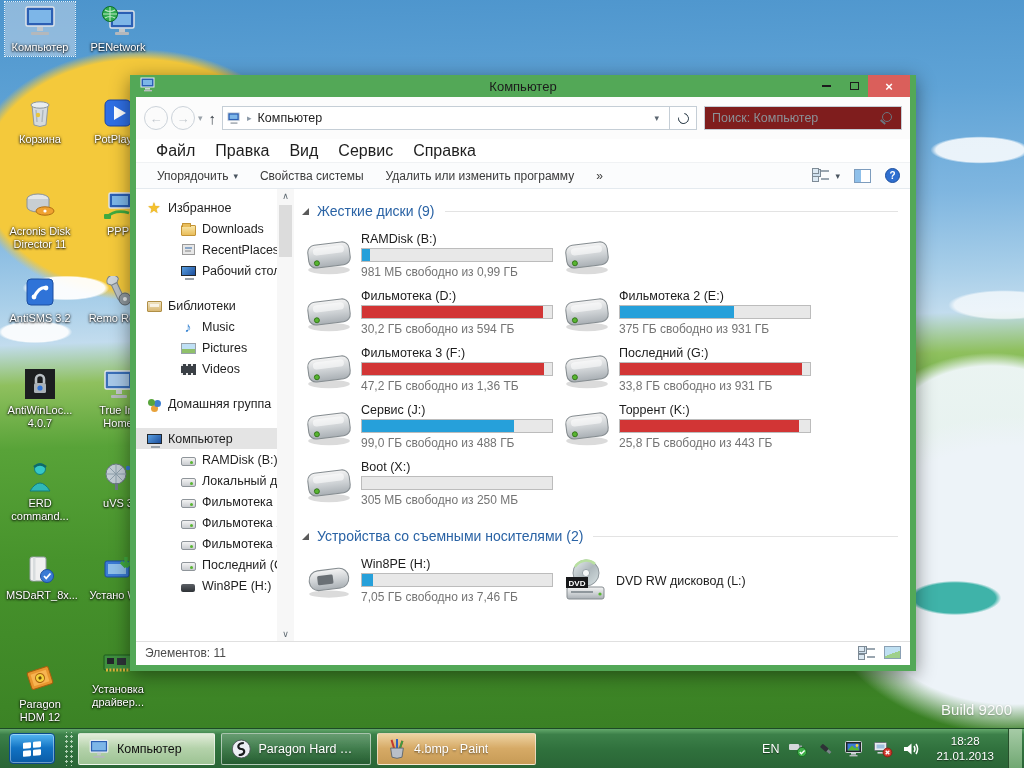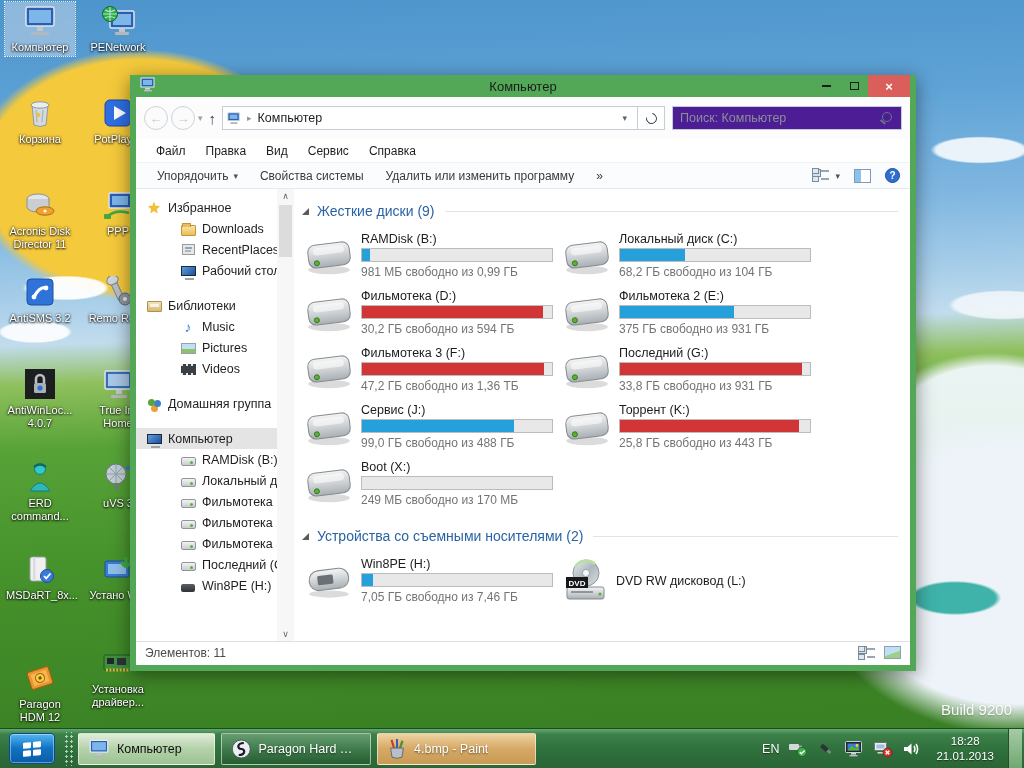--- a/index.html
+++ b/index.html
@@ -40,26 +40,26 @@
   .navcirc{width:24px;height:24px;border-radius:50%;border:1px solid #ccd3da;color:#c2c8ce;font-size:13px;
            display:flex;align-items:center;justify-content:center;background:#fbfbfb}
   .navcirc+.navcirc{margin-left:3px}
   .ncaret{color:#9aa2aa;font-size:9px;margin:0 4px 0 3px}
   .uparrow{color:#3a4148;font-size:15px;margin:0 6px 0 2px}
   .addr{flex:1;height:24px;border:1px solid #c5ced6;background:#fff;display:flex;align-items:center;padding:0 4px;font-size:12.5px;color:#1e1e1e}
   .addr .crumbsep{color:#8a98a6;font-size:9px;margin:0 6px}
   .addr .acaret{margin-left:auto;color:#5a6570;font-size:9px;padding:0 6px}
   .refreshbox{width:27px;height:24px;border:1px solid #c5ced6;border-left:none;display:flex;align-items:center;justify-content:center;background:#fff}
   .refr{width:11px;height:11px;border:1.6px solid #3b4a56;border-radius:50%;border-top-color:transparent;transform:rotate(-35deg)}
-  .search{width:230px;height:24px;border:1px solid #c5ced6;background:#4c1d95;margin-left:7px;display:flex;align-items:center;padding:0 7px;font-size:12.5px;color:#8b9096}
+  .search{width:198px;height:24px;border:1px solid #c5ced6;background:#7f1d1d;margin-left:7px;display:flex;align-items:center;padding:0 7px;font-size:12.5px;color:#8b9096}
   .mag{margin-left:auto;position:relative;width:14px;height:14px}
   .mag::before{content:"";position:absolute;left:2px;top:1px;width:8px;height:8px;border:1.6px solid #6b7680;border-radius:50%}
   .mag::after{content:"";position:absolute;left:0;top:10px;width:6px;height:1.8px;background:#6b7680;transform:rotate(40deg)}
   
-  .menubar{height:23px;display:flex;align-items:center;padding-left:10px;font-size:12px;color:#1e1e1e;background:#fff}
+  .menubar{height:23px;display:flex;align-items:center;padding-left:10px;font-size:16px;color:#1e1e1e;background:#fff}
   .mitem{padding:0 10px;height:100%;display:flex;align-items:center;cursor:pointer}
   .toolbar{height:27px;display:flex;align-items:center;background:#fbfcfd;border-top:1px solid #f0f2f4;border-bottom:1px solid #e4eaef;font-size:12px;color:#3b3b3b;padding:0 10px}
   .tbtn{padding:0 11px;display:flex;align-items:center;gap:5px;cursor:pointer;height:100%}
   .tcaret{font-size:9px;color:#4a5560}
   .tright{margin-left:auto;display:flex;align-items:center;gap:14px}
   .icon-views{position:relative;width:17px;height:15px}
   .icon-views::before{content:"";position:absolute;left:0;top:1px;width:7px;height:6px;border:1px solid #7a8894;background:#cfe0ee;box-shadow:0 7px 0 #cfe0ee,0 7px 0 1px #7a8894? ;}
   .vsq{position:absolute;width:7px;height:6px;border:1px solid #7e8b96;background:#dce9f3}
   .vln{position:absolute;height:2px;background:#9aa6b0}
   .icon-pane{width:17px;height:14px;border:1px solid #7d9cbd;background:#fff;position:relative}
@@ -562,27 +562,20 @@
             <div class="tbar">
                 <i style="width: 4%; background: rgb(38, 160, 218);"></i>
               </div>
             <div class="tfree">981 МБ свободно из 0,99 ГБ</div>
           </div>
         </div>
         <div class="tile">
           <svg class="dvicon" viewBox="0 0 48 36">
               <use href="#hdd-shape"></use>
             </svg>
-          <div class="tinfo">
-            <div class="tname">Локальный диск (C:)</div>
-            <div class="tbar">
-                <i style="width: 34%; background: rgb(38, 160, 218);"></i>
-              </div>
-            <div class="tfree">68,2 ГБ свободно из 104 ГБ</div>
-          </div>
         </div>
         <div class="tile">
           <svg class="dvicon" viewBox="0 0 48 36">
               <use href="#hdd-shape"></use>
             </svg>
           <div class="tinfo">
             <div class="tname">Фильмотека  (D:)</div>
             <div class="tbar">
                 <i style="width: 95%; background: rgb(210, 53, 53);"></i>
               </div>
@@ -651,21 +644,21 @@
         </div>
         <div class="tile">
           <svg class="dvicon" viewBox="0 0 48 36">
               <use href="#hdd-shape"></use>
             </svg>
           <div class="tinfo">
             <div class="tname">Boot (X:)</div>
             <div class="tbar">
                 <i style="width: 0%; background: rgb(38, 160, 218);"></i>
               </div>
-            <div class="tfree">249 МБ свободно из 170 МБ</div>
+            <div class="tfree">305 МБ свободно из 250 МБ</div>
           </div>
         </div>
       </div>
 
       <div class="sechead" style="margin-top:16px">
         <span class="tri"></span>
         <span>Устройства со съемными носителями (2)</span>
         <span class="hline"></span>
       </div>
       <div class="tiles">

